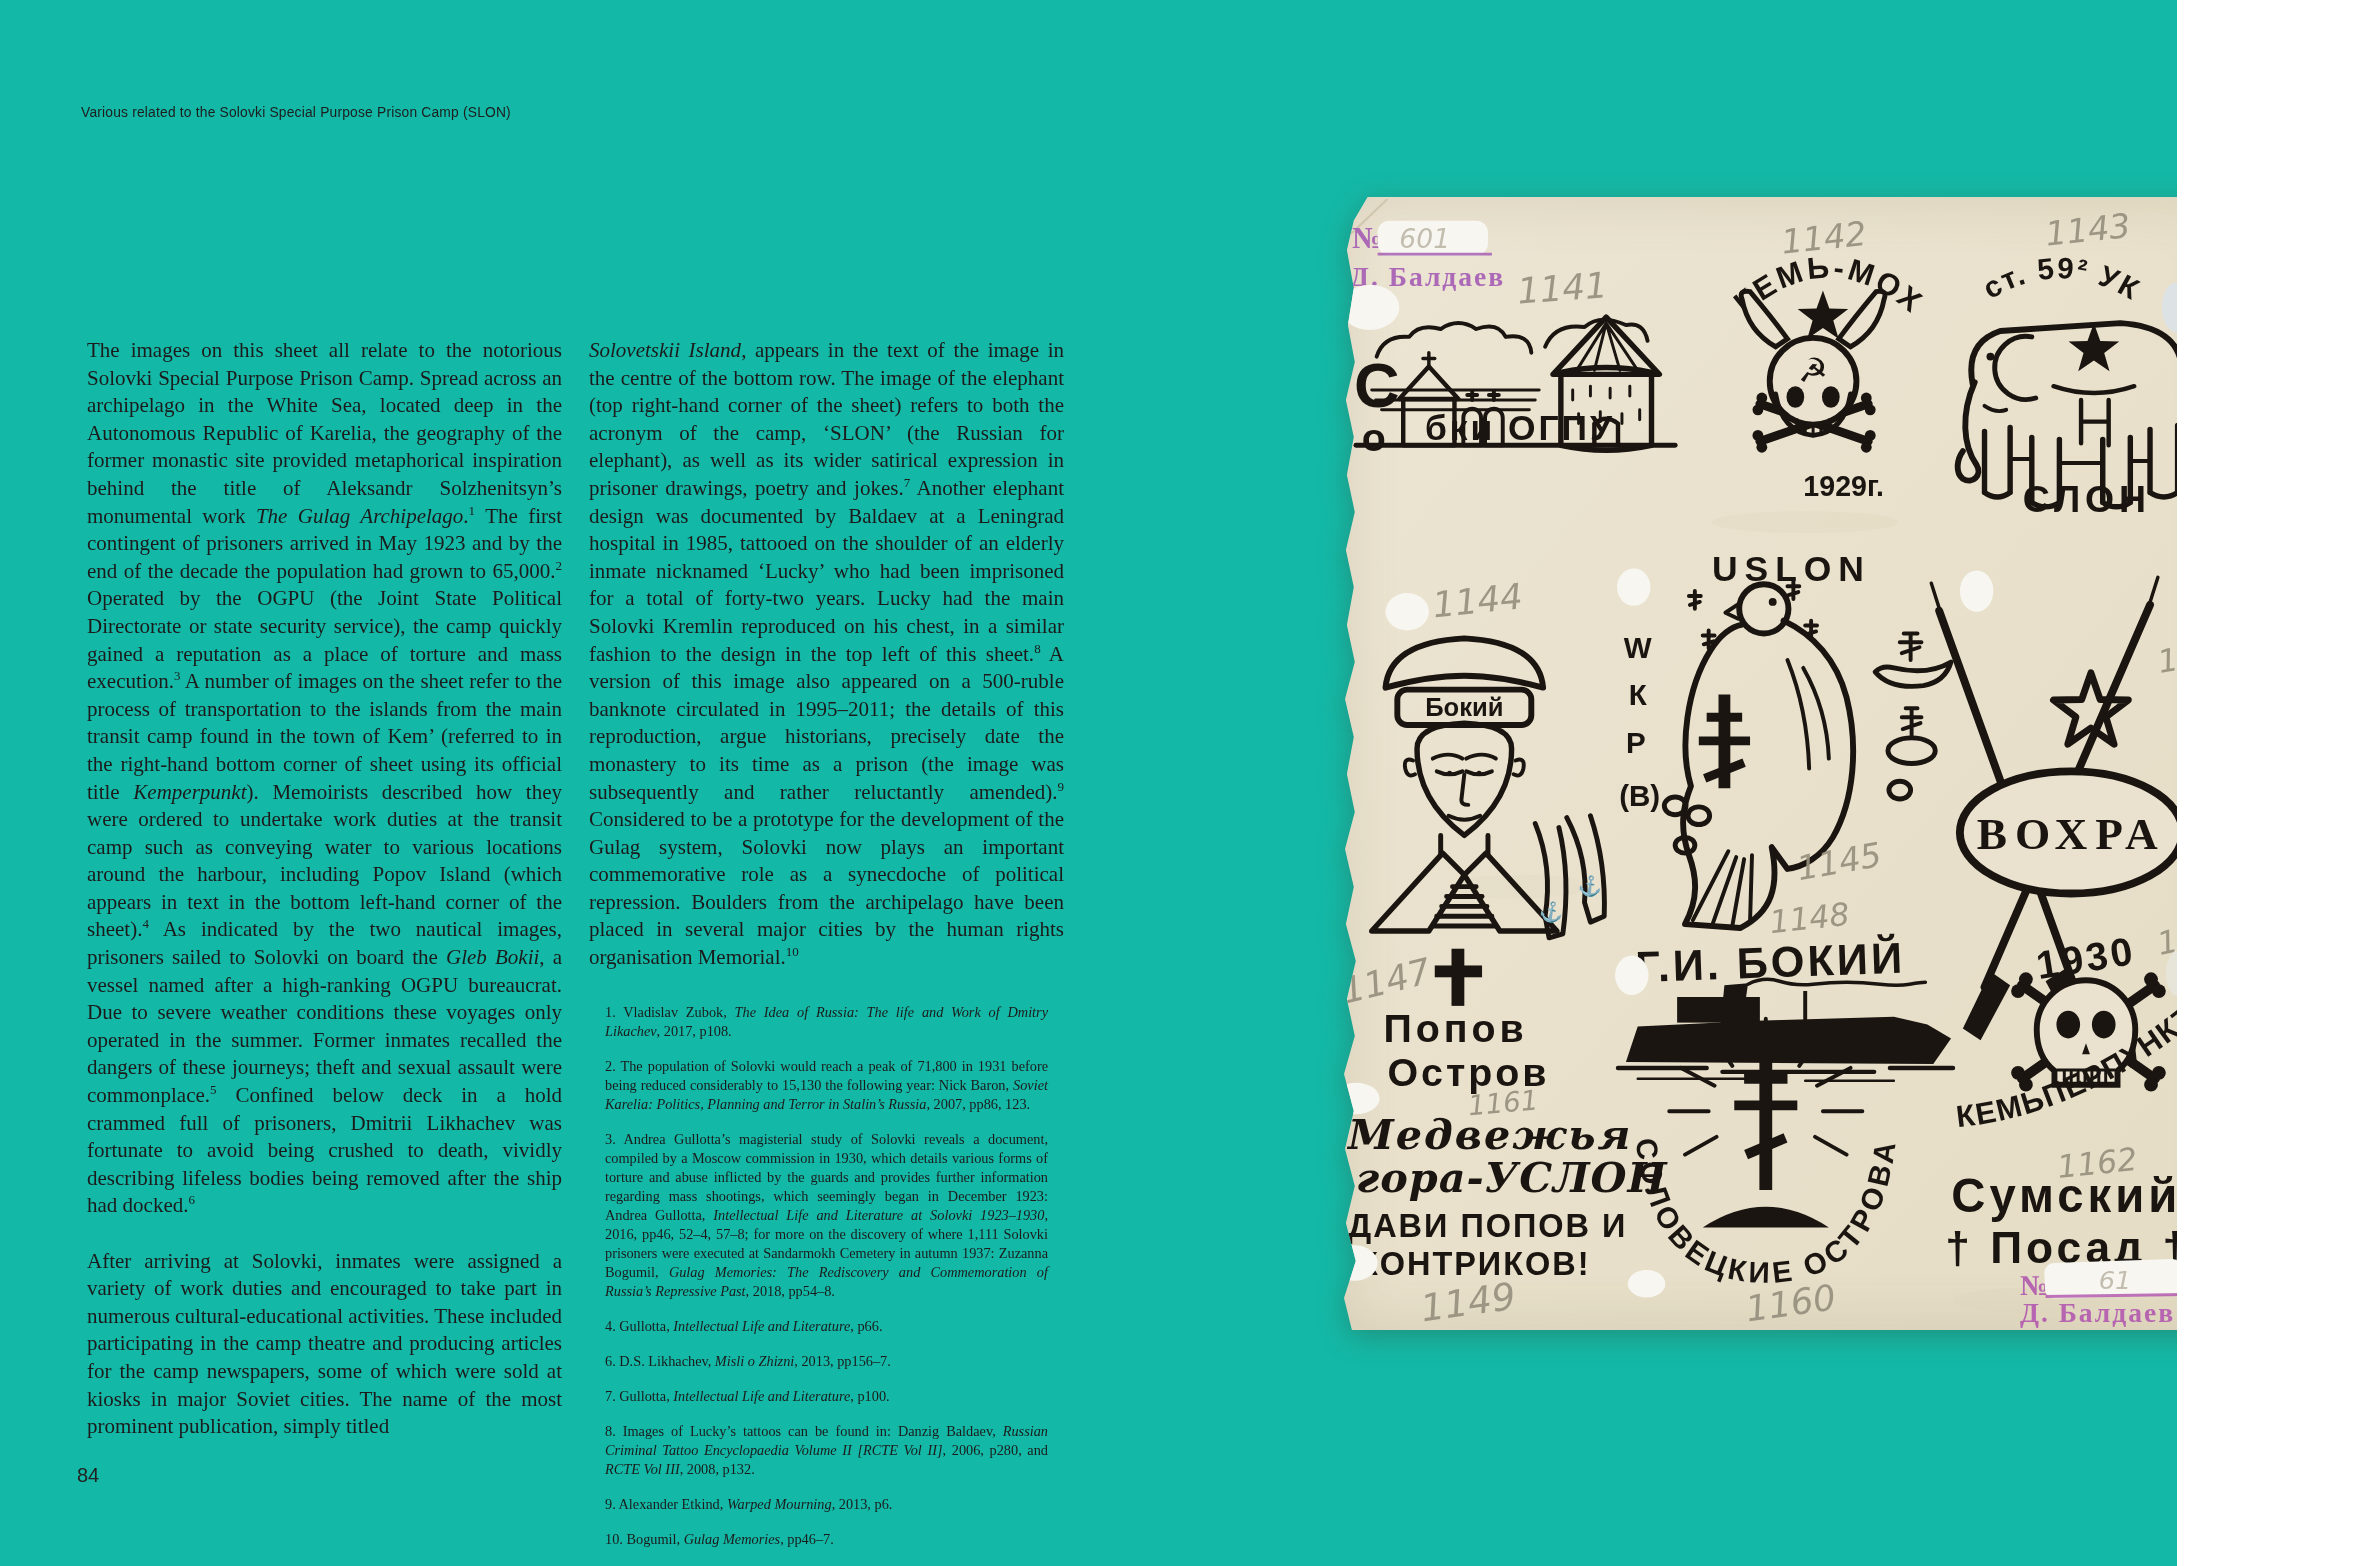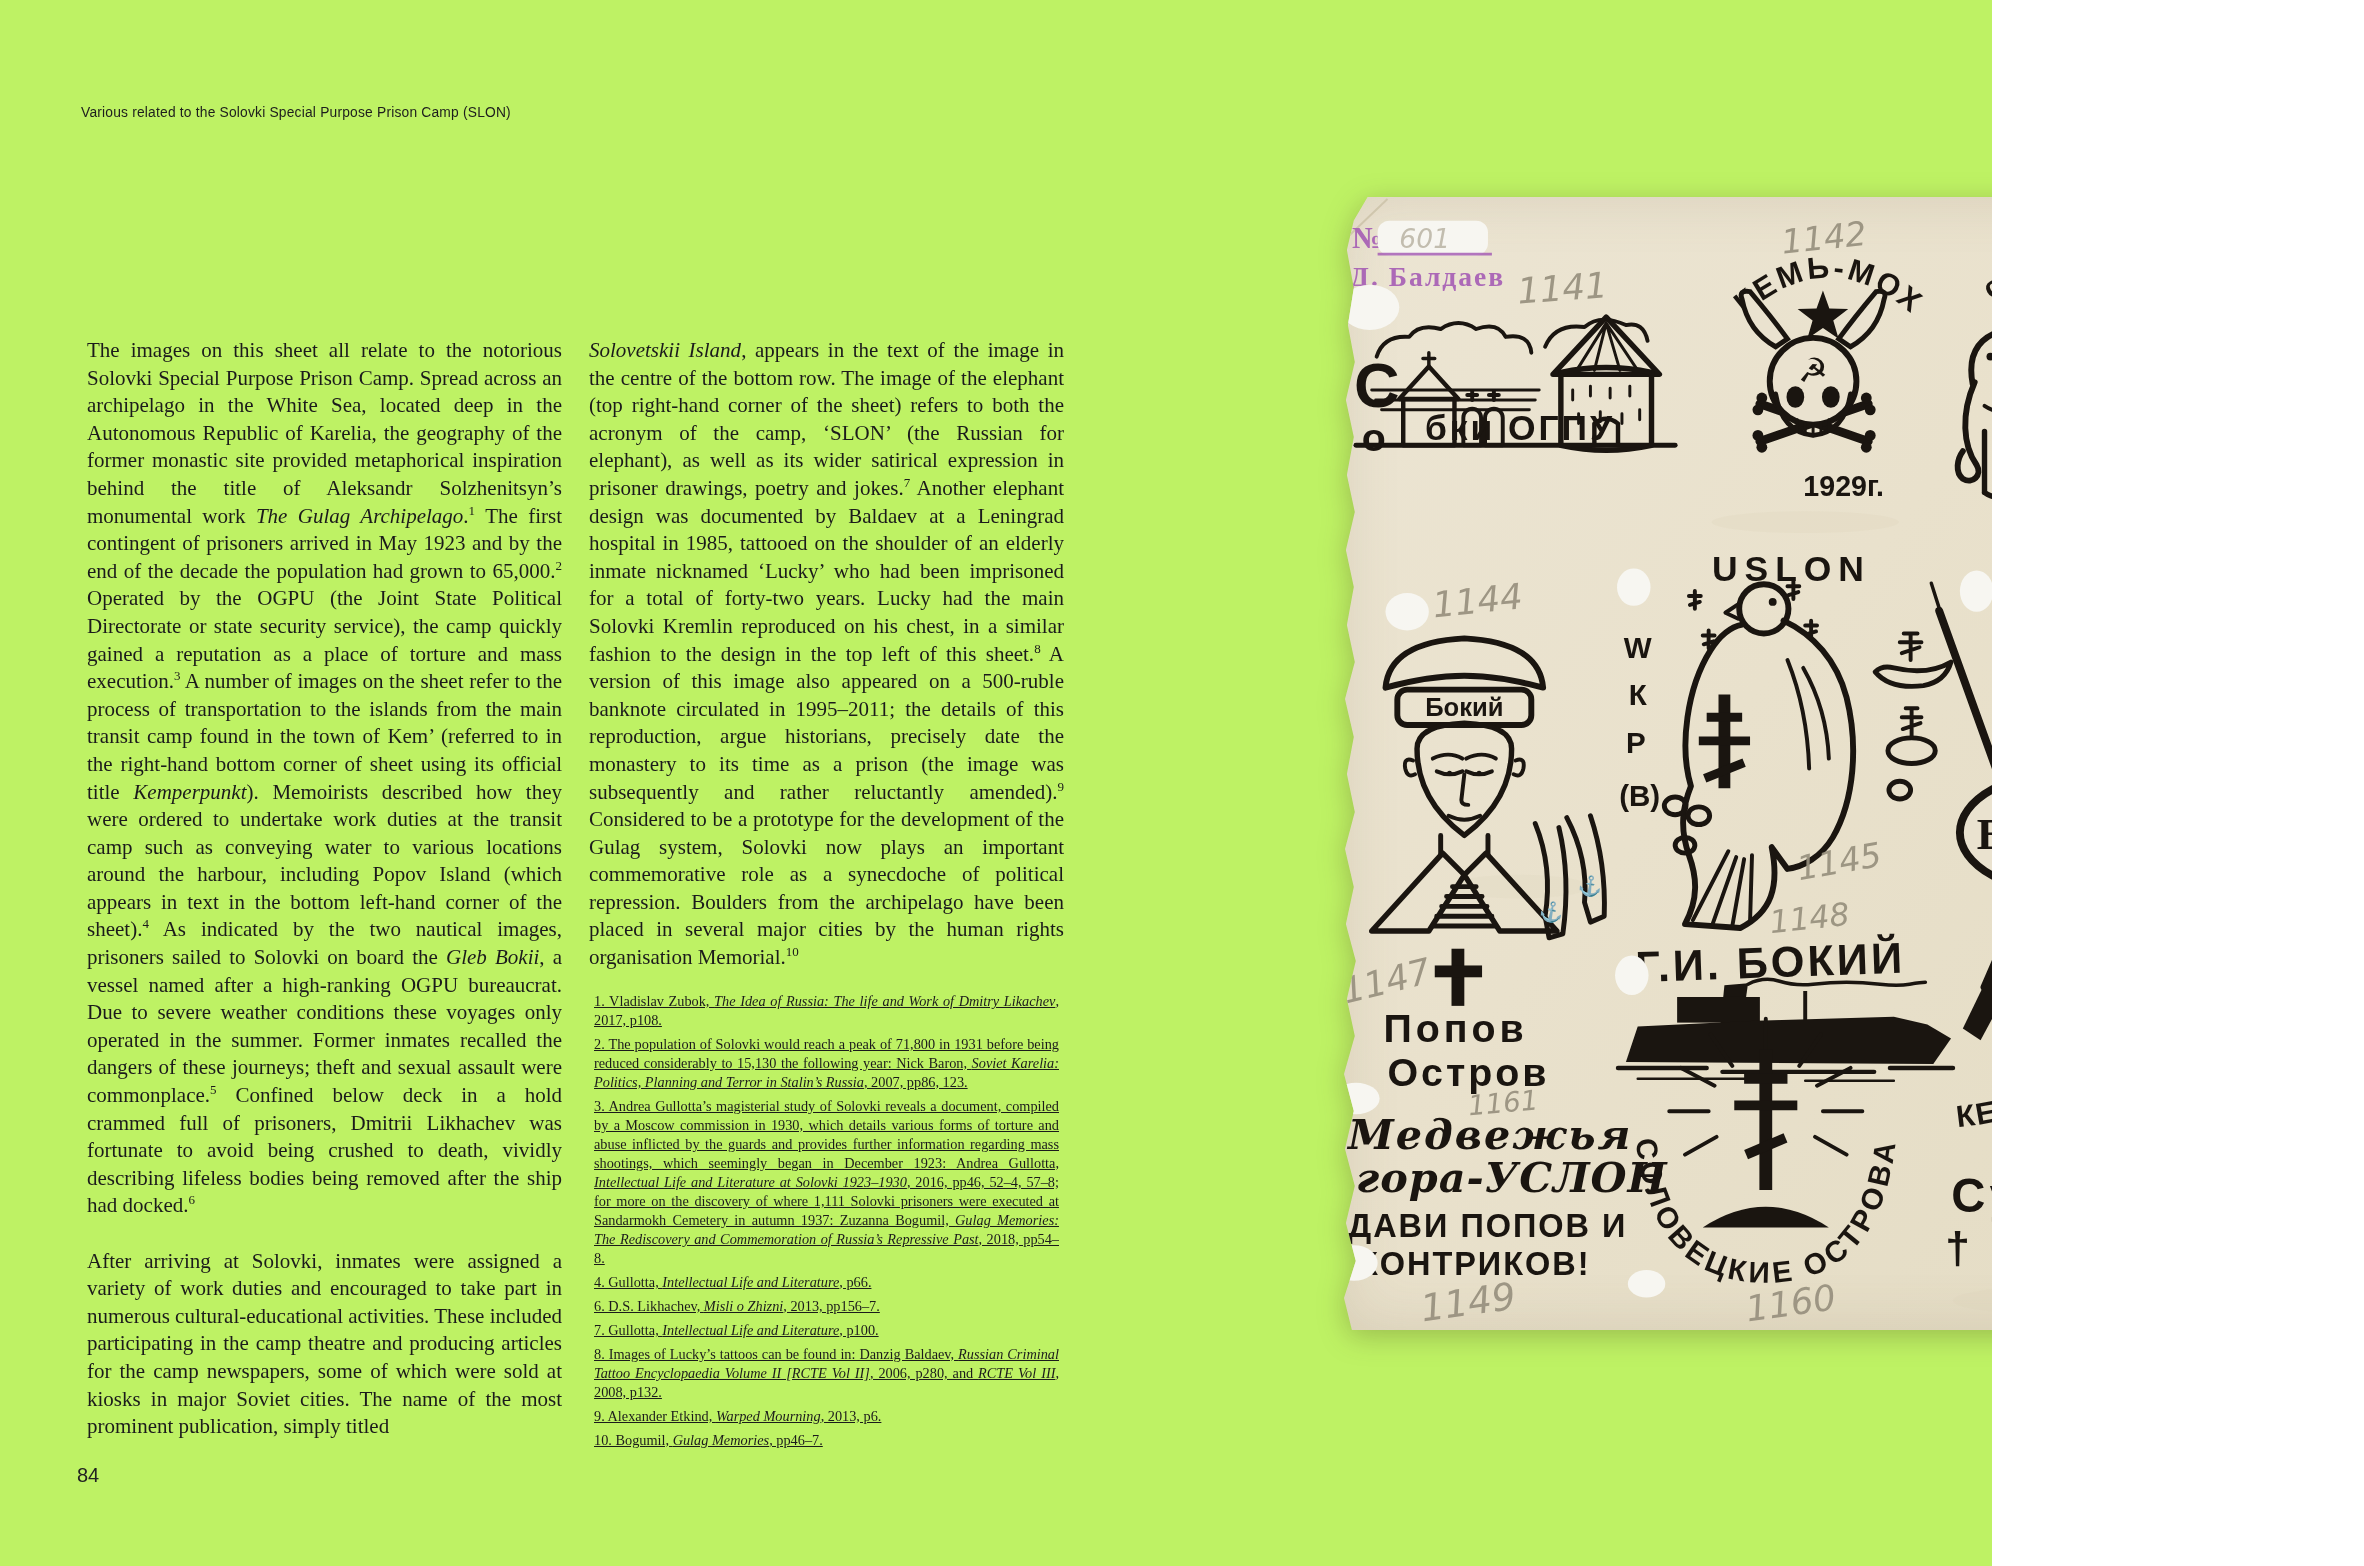--- a/index.html
+++ b/index.html
@@ -1,28 +1,28 @@
 <!DOCTYPE html>
 <html><head>
 <meta charset="utf-8">
 <style>
   html,body{margin:0;padding:0;background:#ffffff;}
-  .canvas{position:relative;width:1992px;height:1566px;background:#bef264;overflow:hidden;
+  .canvas{position:relative;width:2177px;height:1566px;background:#14b8a6;overflow:hidden;
           font-family:"Liberation Serif",serif;color:#1b1b1b;}
   .running-head{position:absolute;left:81px;top:105px;font-family:"Liberation Sans",sans-serif;
           font-size:13.8px;letter-spacing:0.2px;color:#1d1d1d;}
   .col{position:absolute;width:475px;}
   .col1{left:87px;top:337px;}
   .col2{left:589px;top:337px;}
   .col p{margin:0;font-size:21px;line-height:27.6px;text-align:justify;}
   .col p + p{margin-top:27.6px;}
   .it{font-style:italic;}
   sup{font-size:.62em;vertical-align:super;line-height:0;}
   .footnotes{position:absolute;left:589px;top:987px;width:475px;}
-  .footnotes p{margin:5px;font-size:14.3px;line-height:19px;text-align:justify;text-decoration:underline;}
+  .footnotes p{margin:16px;font-size:14.3px;line-height:19px;text-align:justify;}
   .pagenum{position:absolute;font-family:"Liberation Sans",sans-serif;font-size:20px;color:#222;}
   .pn-left{left:77px;top:1464px;}
   .pn-right{left:2262px;top:1466px;}
   .sheet-wrap{position:absolute;left:1342px;top:197px;filter:drop-shadow(0 6.9px 13.8px rgba(60,45,20,.28));}
   .sheet{position:relative;width:887px;height:1133px;
      background:linear-gradient(130deg,#ece5d3 0%,#e9e1cc 45%,#e4dcc4 100%);
      box-shadow:inset 0 0 59px rgba(120,100,60,.16);
      clip-path:polygon(25.6px 0px,887px 0px,887px 1133px,9.9px 1133px,2px 1101px,13.8px 1064px,3.9px 1026px,
        12.8px 989px,3px 952px,11.8px 914px,2px 877px,12.8px 839px,4.9px 802px,13.8px 764px,3.9px 727px,11.8px 690px,
        3px 652px,12.8px 615px,4.9px 577px,11.8px 540px,3px 502px,12.8px 465px,4.9px 428px,11.8px 390px,3.9px 353px,

